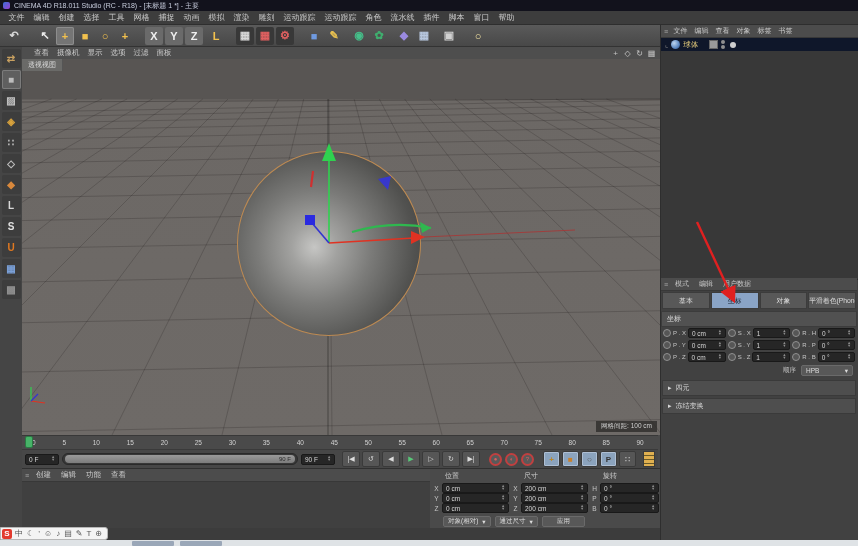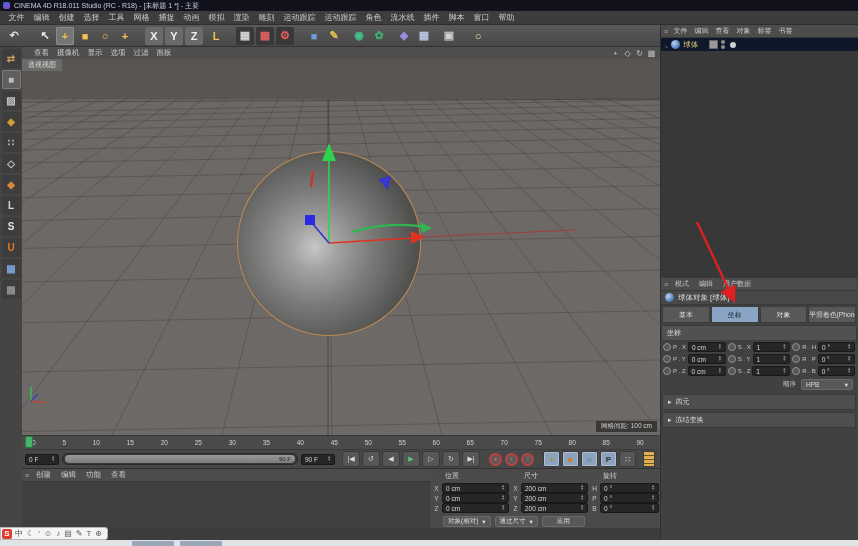--- a/index.html
+++ b/index.html
@@ -573,24 +573,20 @@
     <div id="am" class="abs">
       <div class="mgr-menubar">
         <span class="panel-icon">≡</span>
         <span class="row">
 
         <span class="menu-item" style="font-size:7px;">模式</span>
             <span class="menu-item" style="font-size:7px;">编辑</span>
             <span class="menu-item" style="font-size:7px;">用户数据</span>
           </span>
       </div>
-      <div id="am-title">
-        <span class="sphere-icon"></span>
-        <span>球体对象 [球体]</span>
-      </div>
       <div id="am-tabs">
 
       <span class="tab" style="flex:1;">基本</span>
           <span class="tab active" style="flex:1;">坐标</span>
           <span class="tab" style="flex:1;">对象</span>
           <span class="tab" style="flex:1;">平滑着色(Phong)</span>
         </div>
       <div class="section-bar">坐标</div>
       <div>
 

